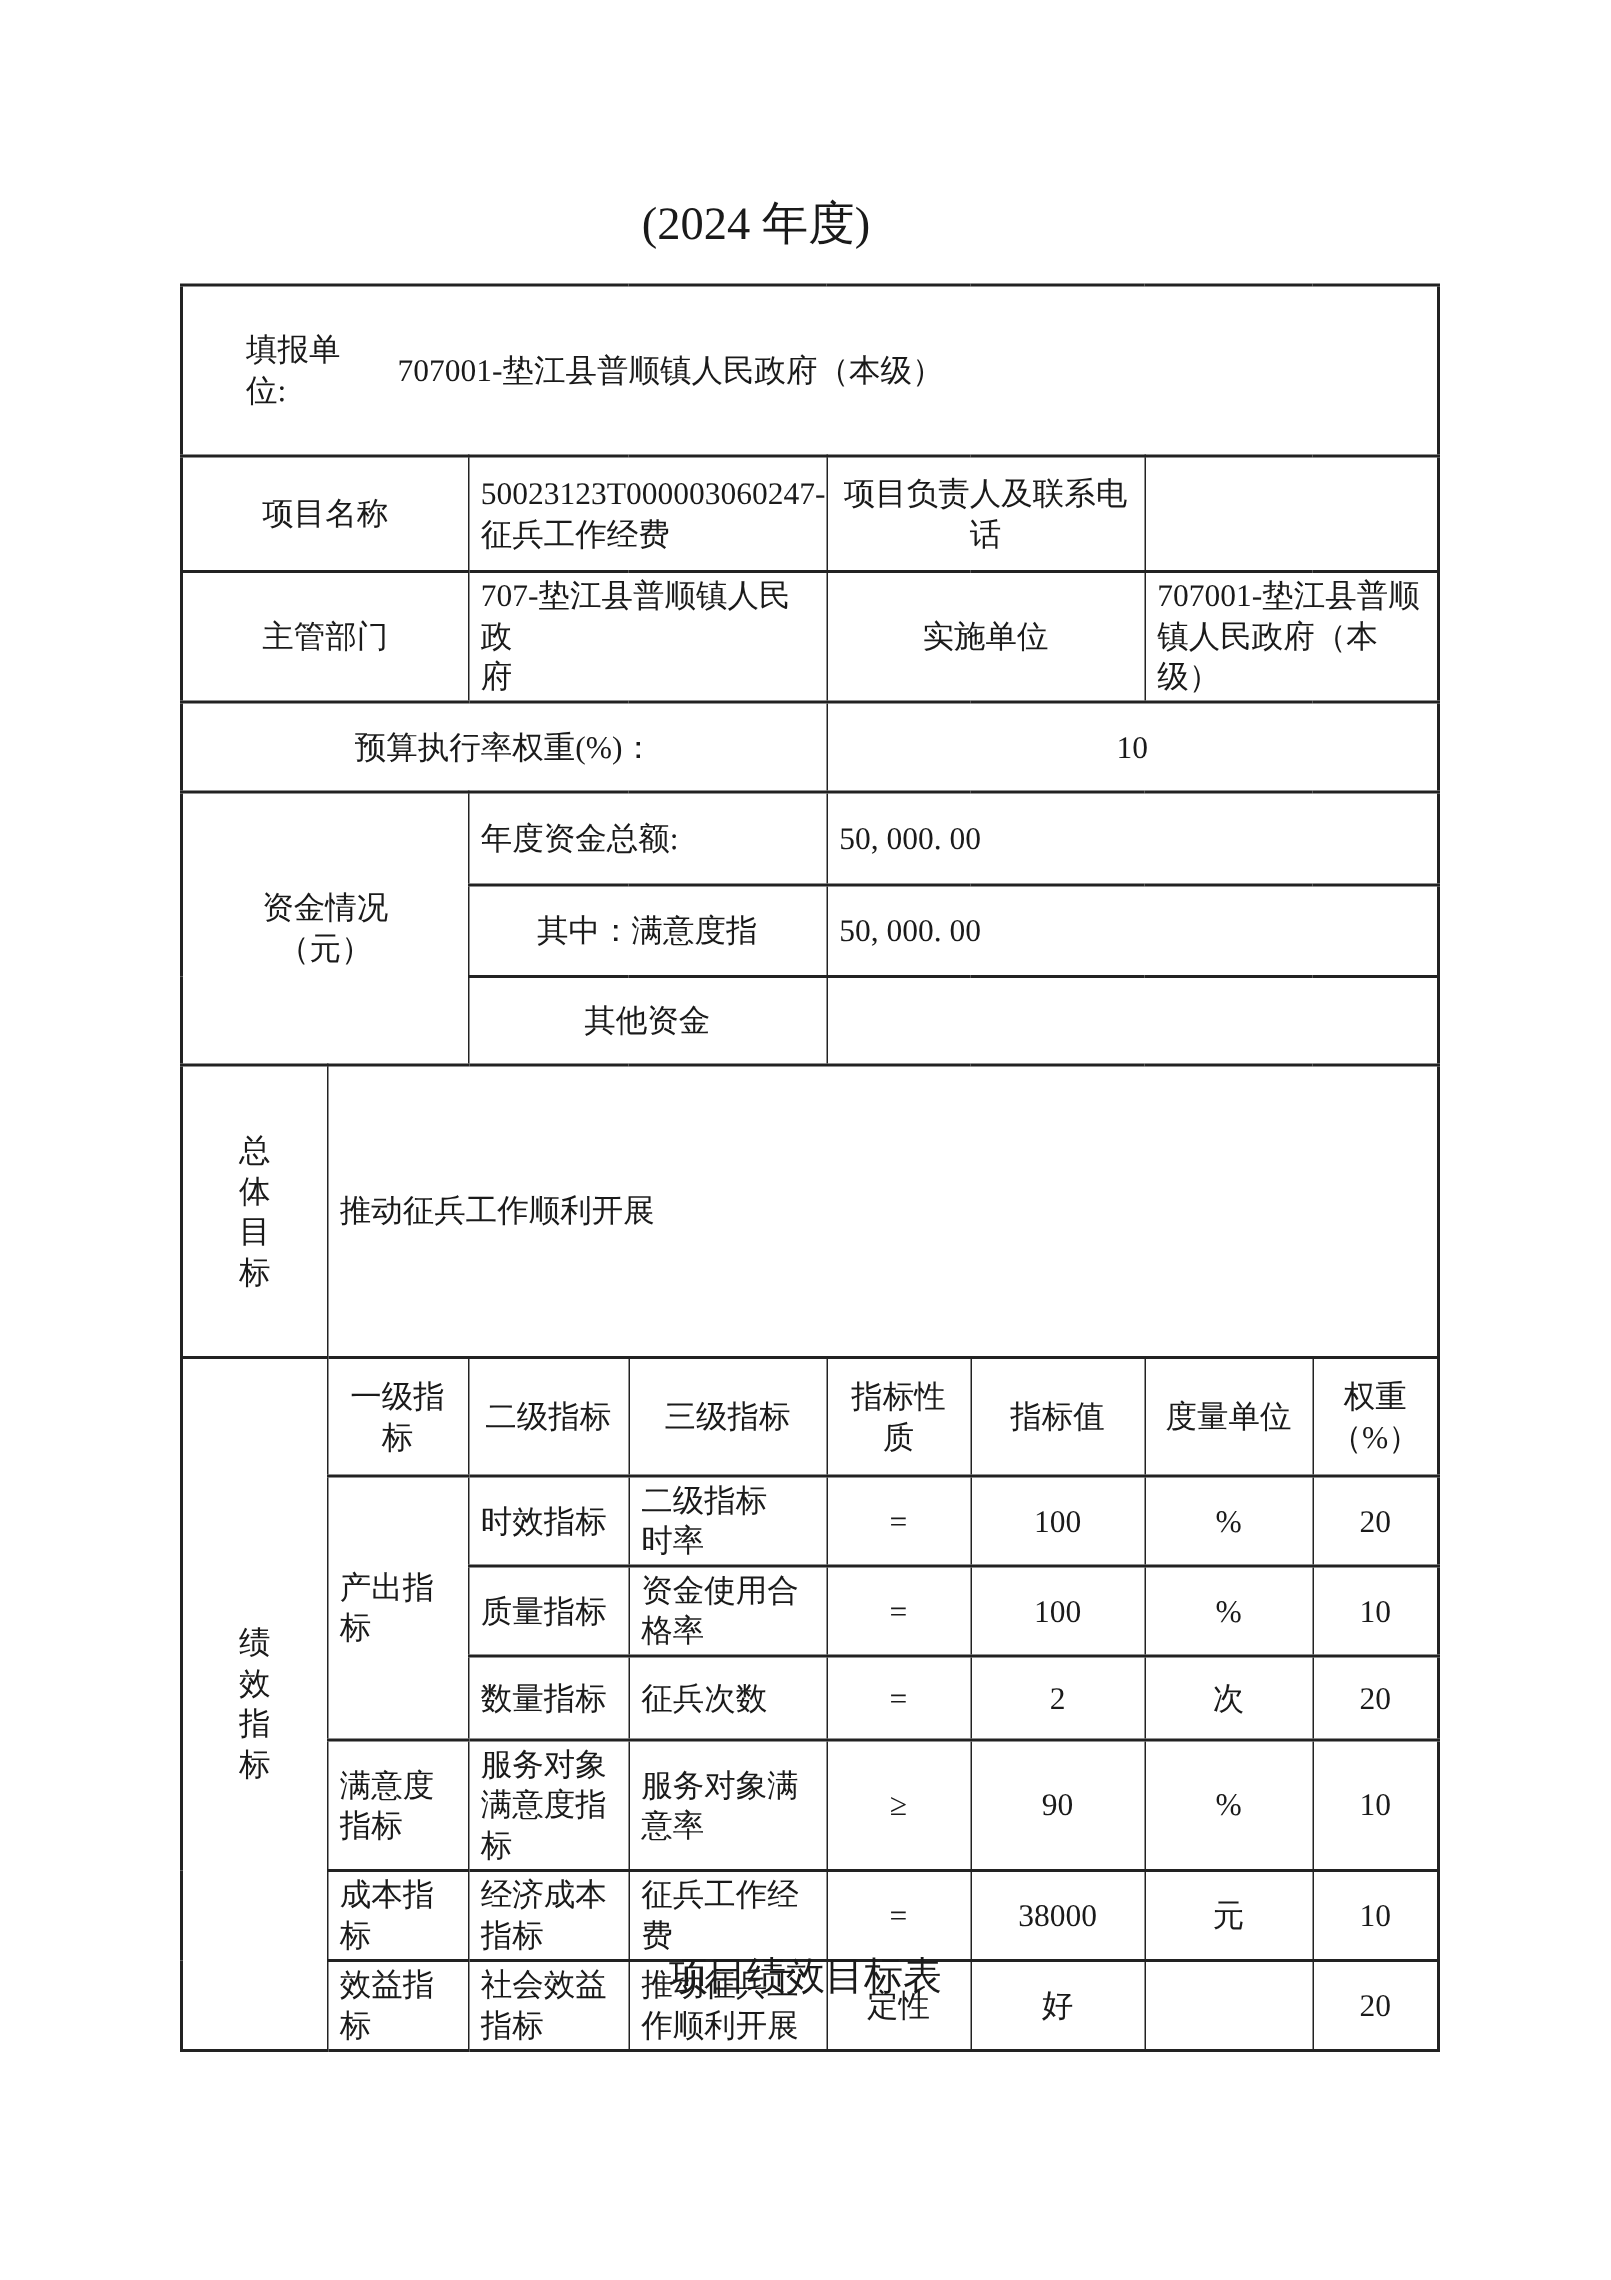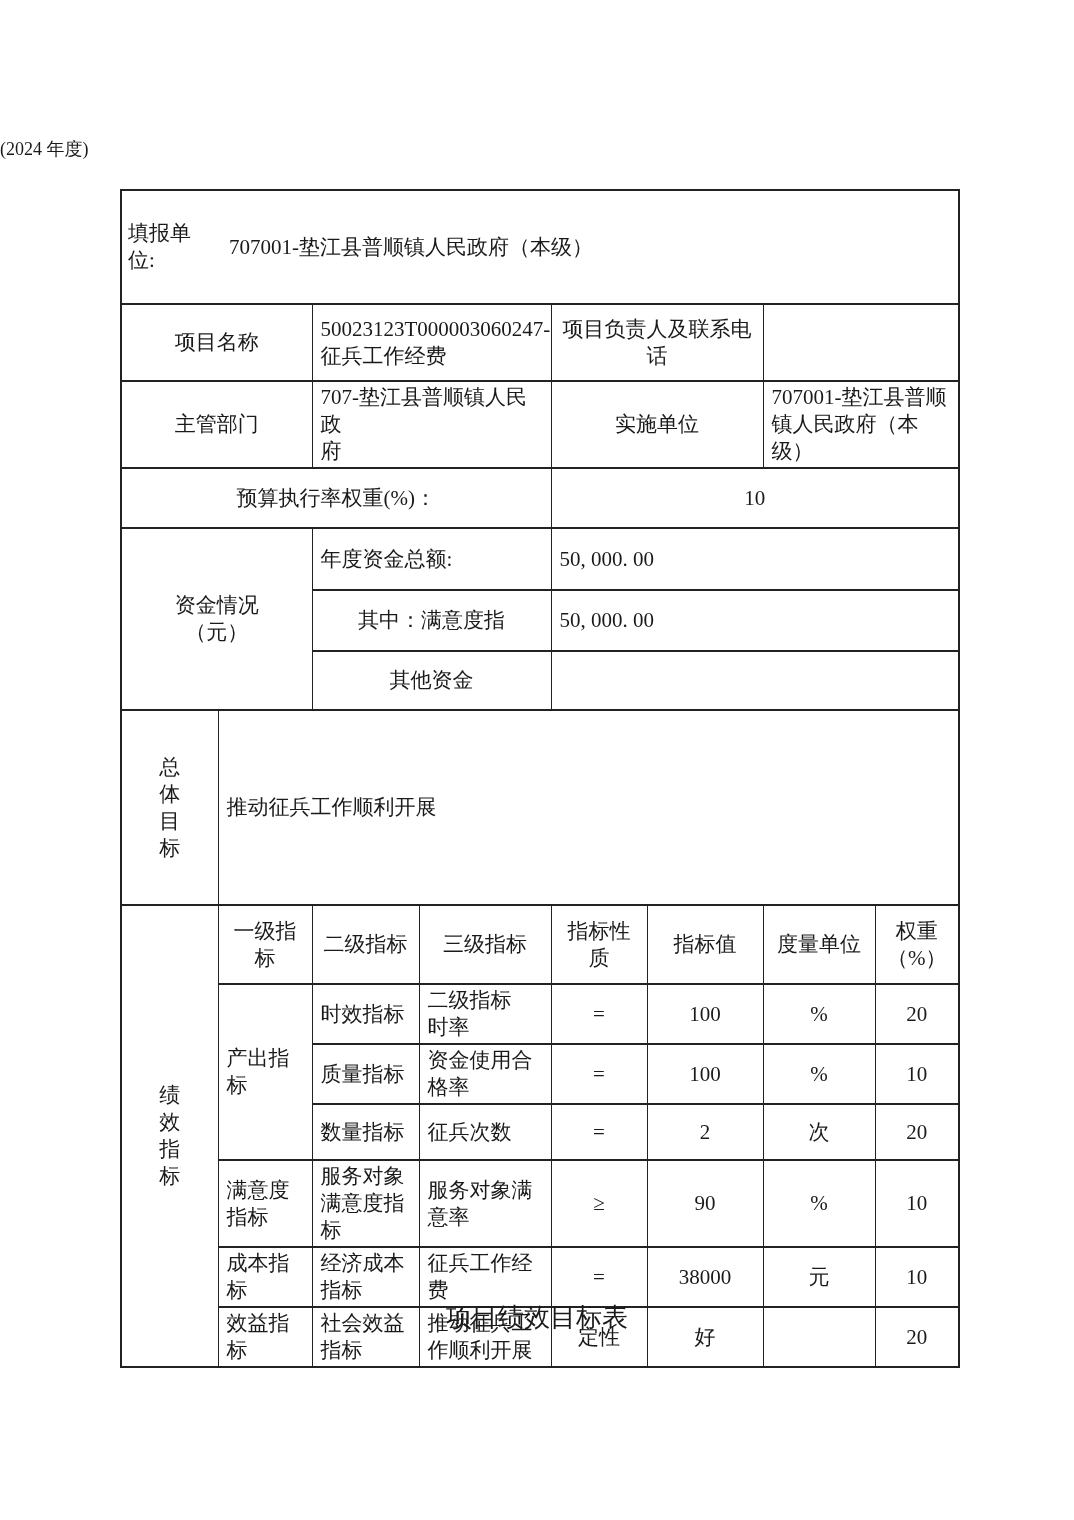--- a/index.html
+++ b/index.html
@@ -10,21 +10,22 @@
     background:#ffffff;
     font-family:"Liberation Serif","DejaVu Serif",serif;
     color:#1a1a1a;
     overflow:hidden;
   }
   .doc-title{
     position:absolute;
     top:134px;
     left:0;
     width:1008px;
-    font-size:18px;
+    text-align:center;
+    font-size:31px;
     line-height:30px;
     white-space:pre-line;
   }
   .doc-footer{
     position:absolute;
     top:1301px;
     left:0;
     width:1074px;
     text-align:center;
     font-size:26px;
@@ -55,20 +56,21 @@
   td.r{text-align:left;padding-right:11px;}
   td.tight{padding-left:5px;padding-right:4px;}
   .fill-row{
     display:flex;
     align-items:center;
   }
   .fill-row .lab{
     flex:0 0 97px;
     padding:0 2px 0 2px;
     white-space:pre-line;
+    margin-left:36px;
   }
   .fill-row .val{
     flex:1 1 auto;
     padding-left:2px;
     white-space:pre-line;
   }
 </style>
 </head>
 <body>
 

